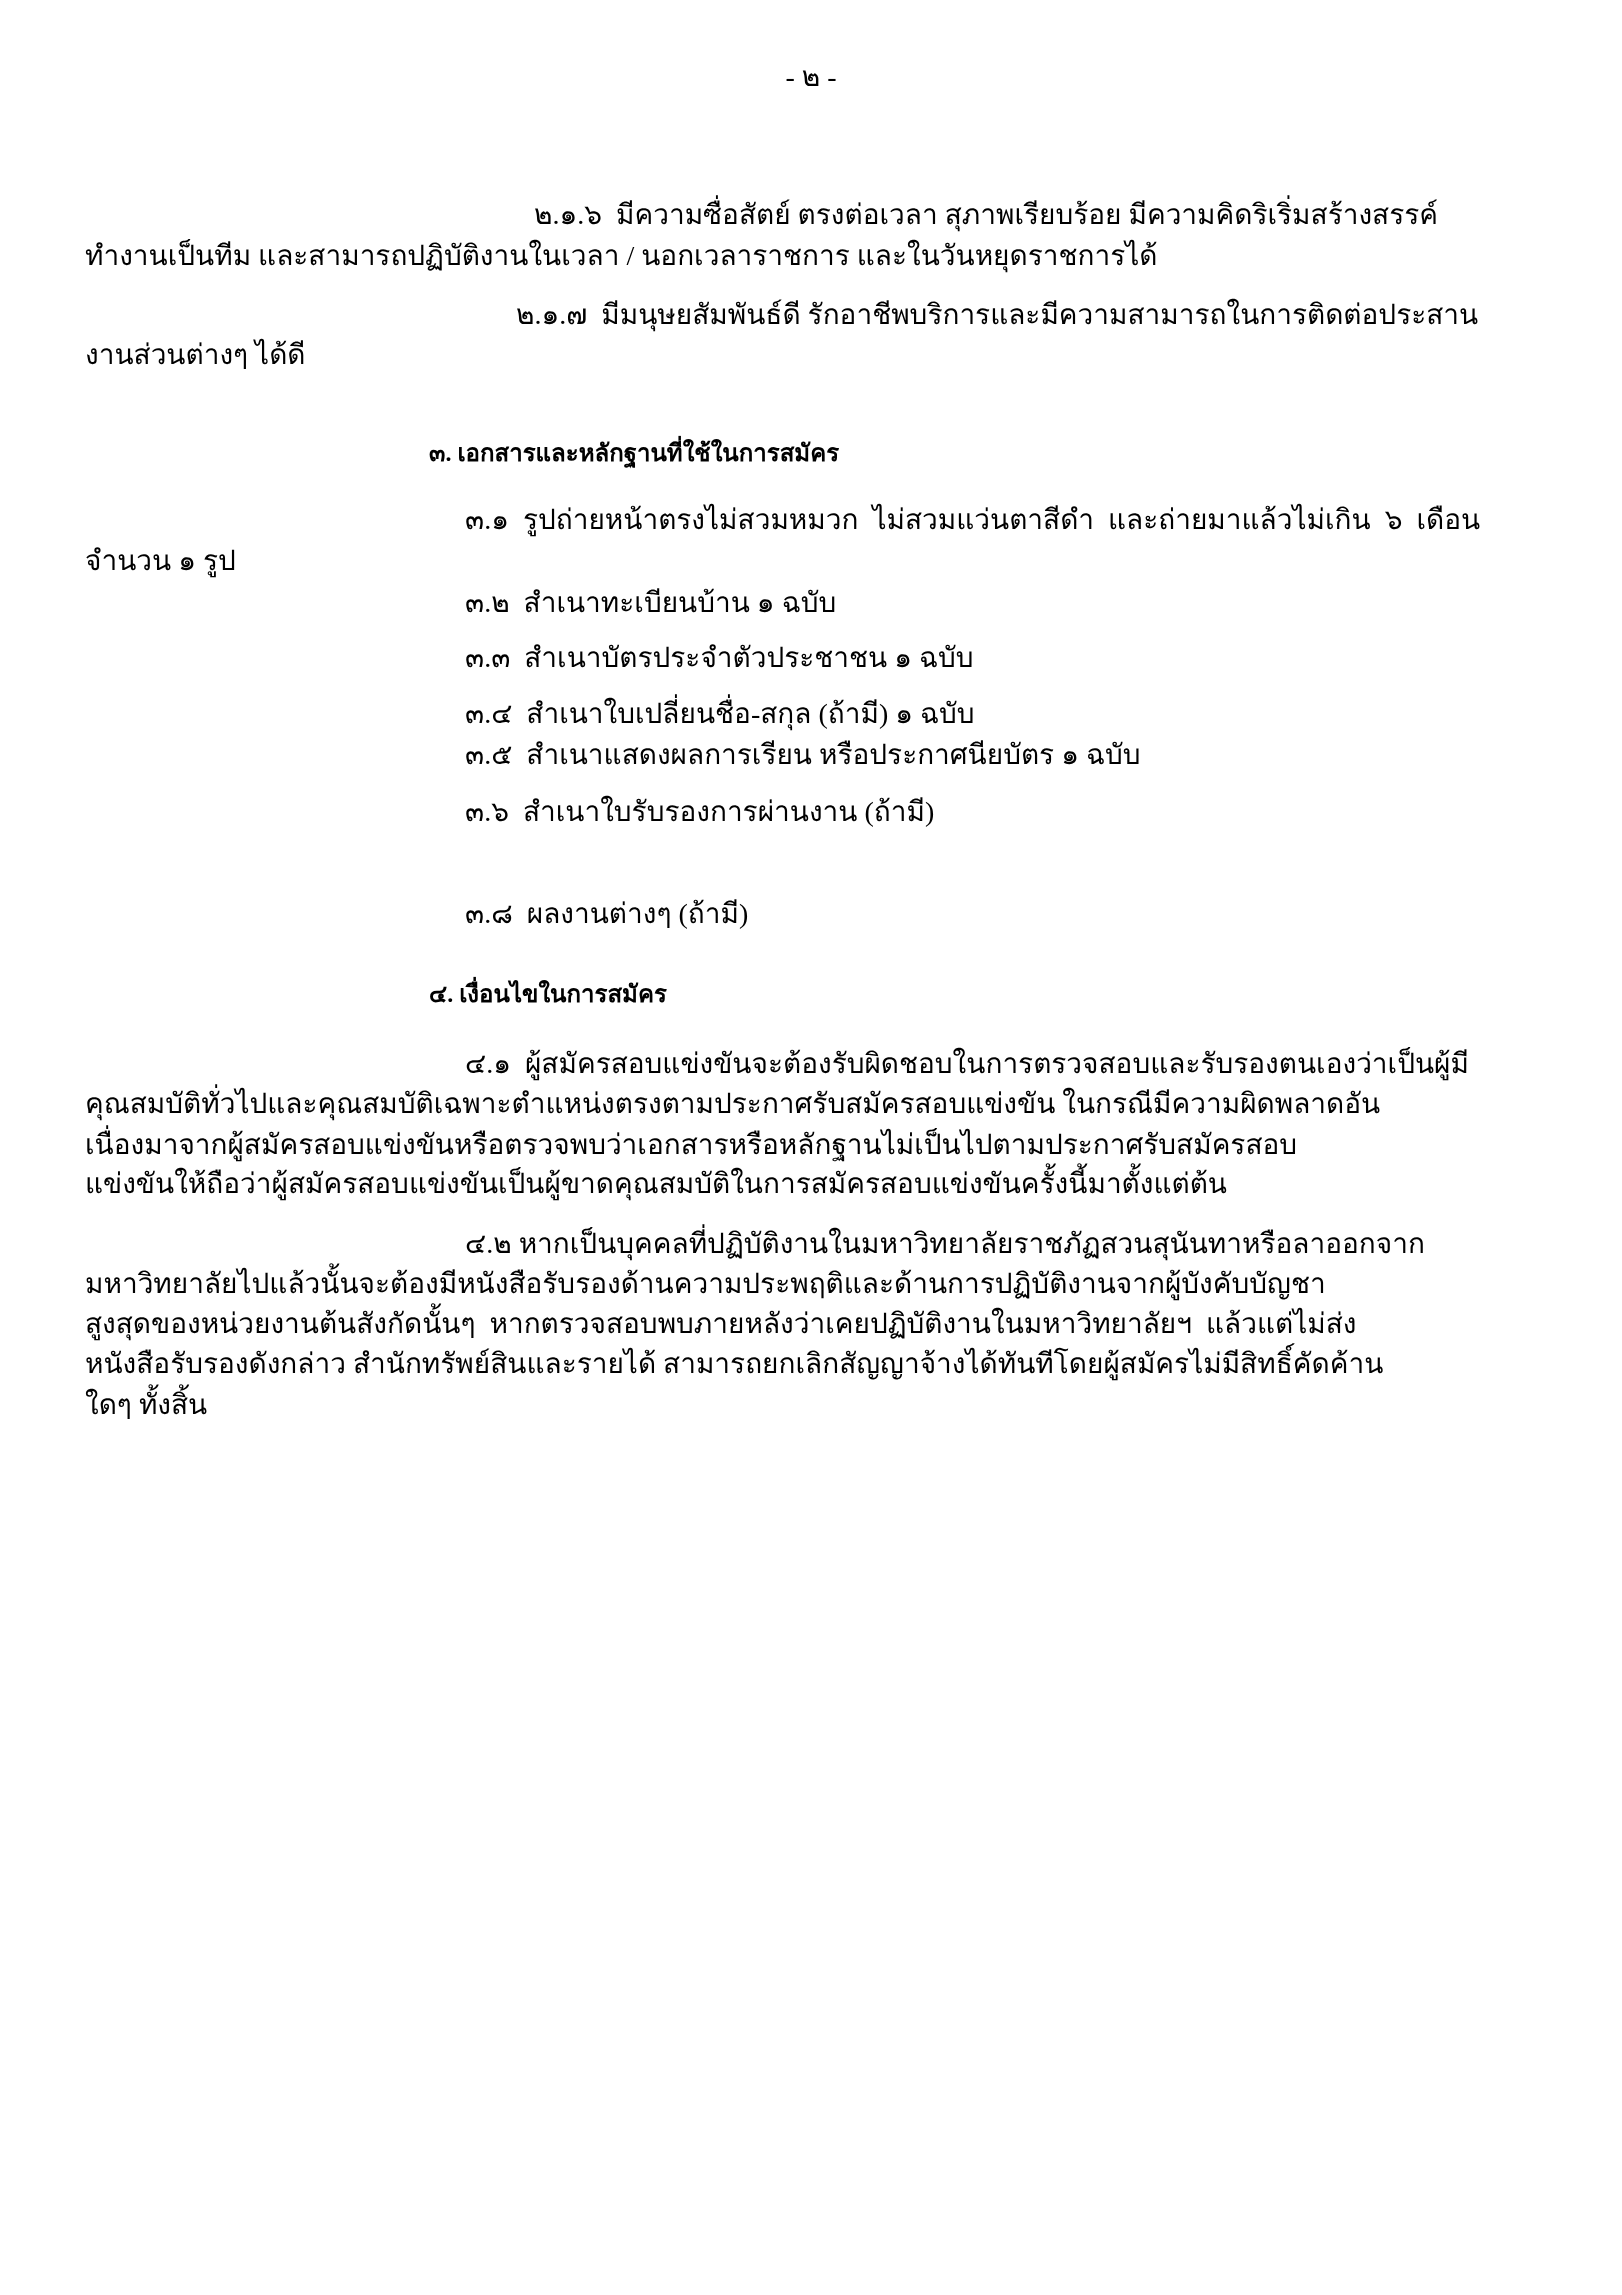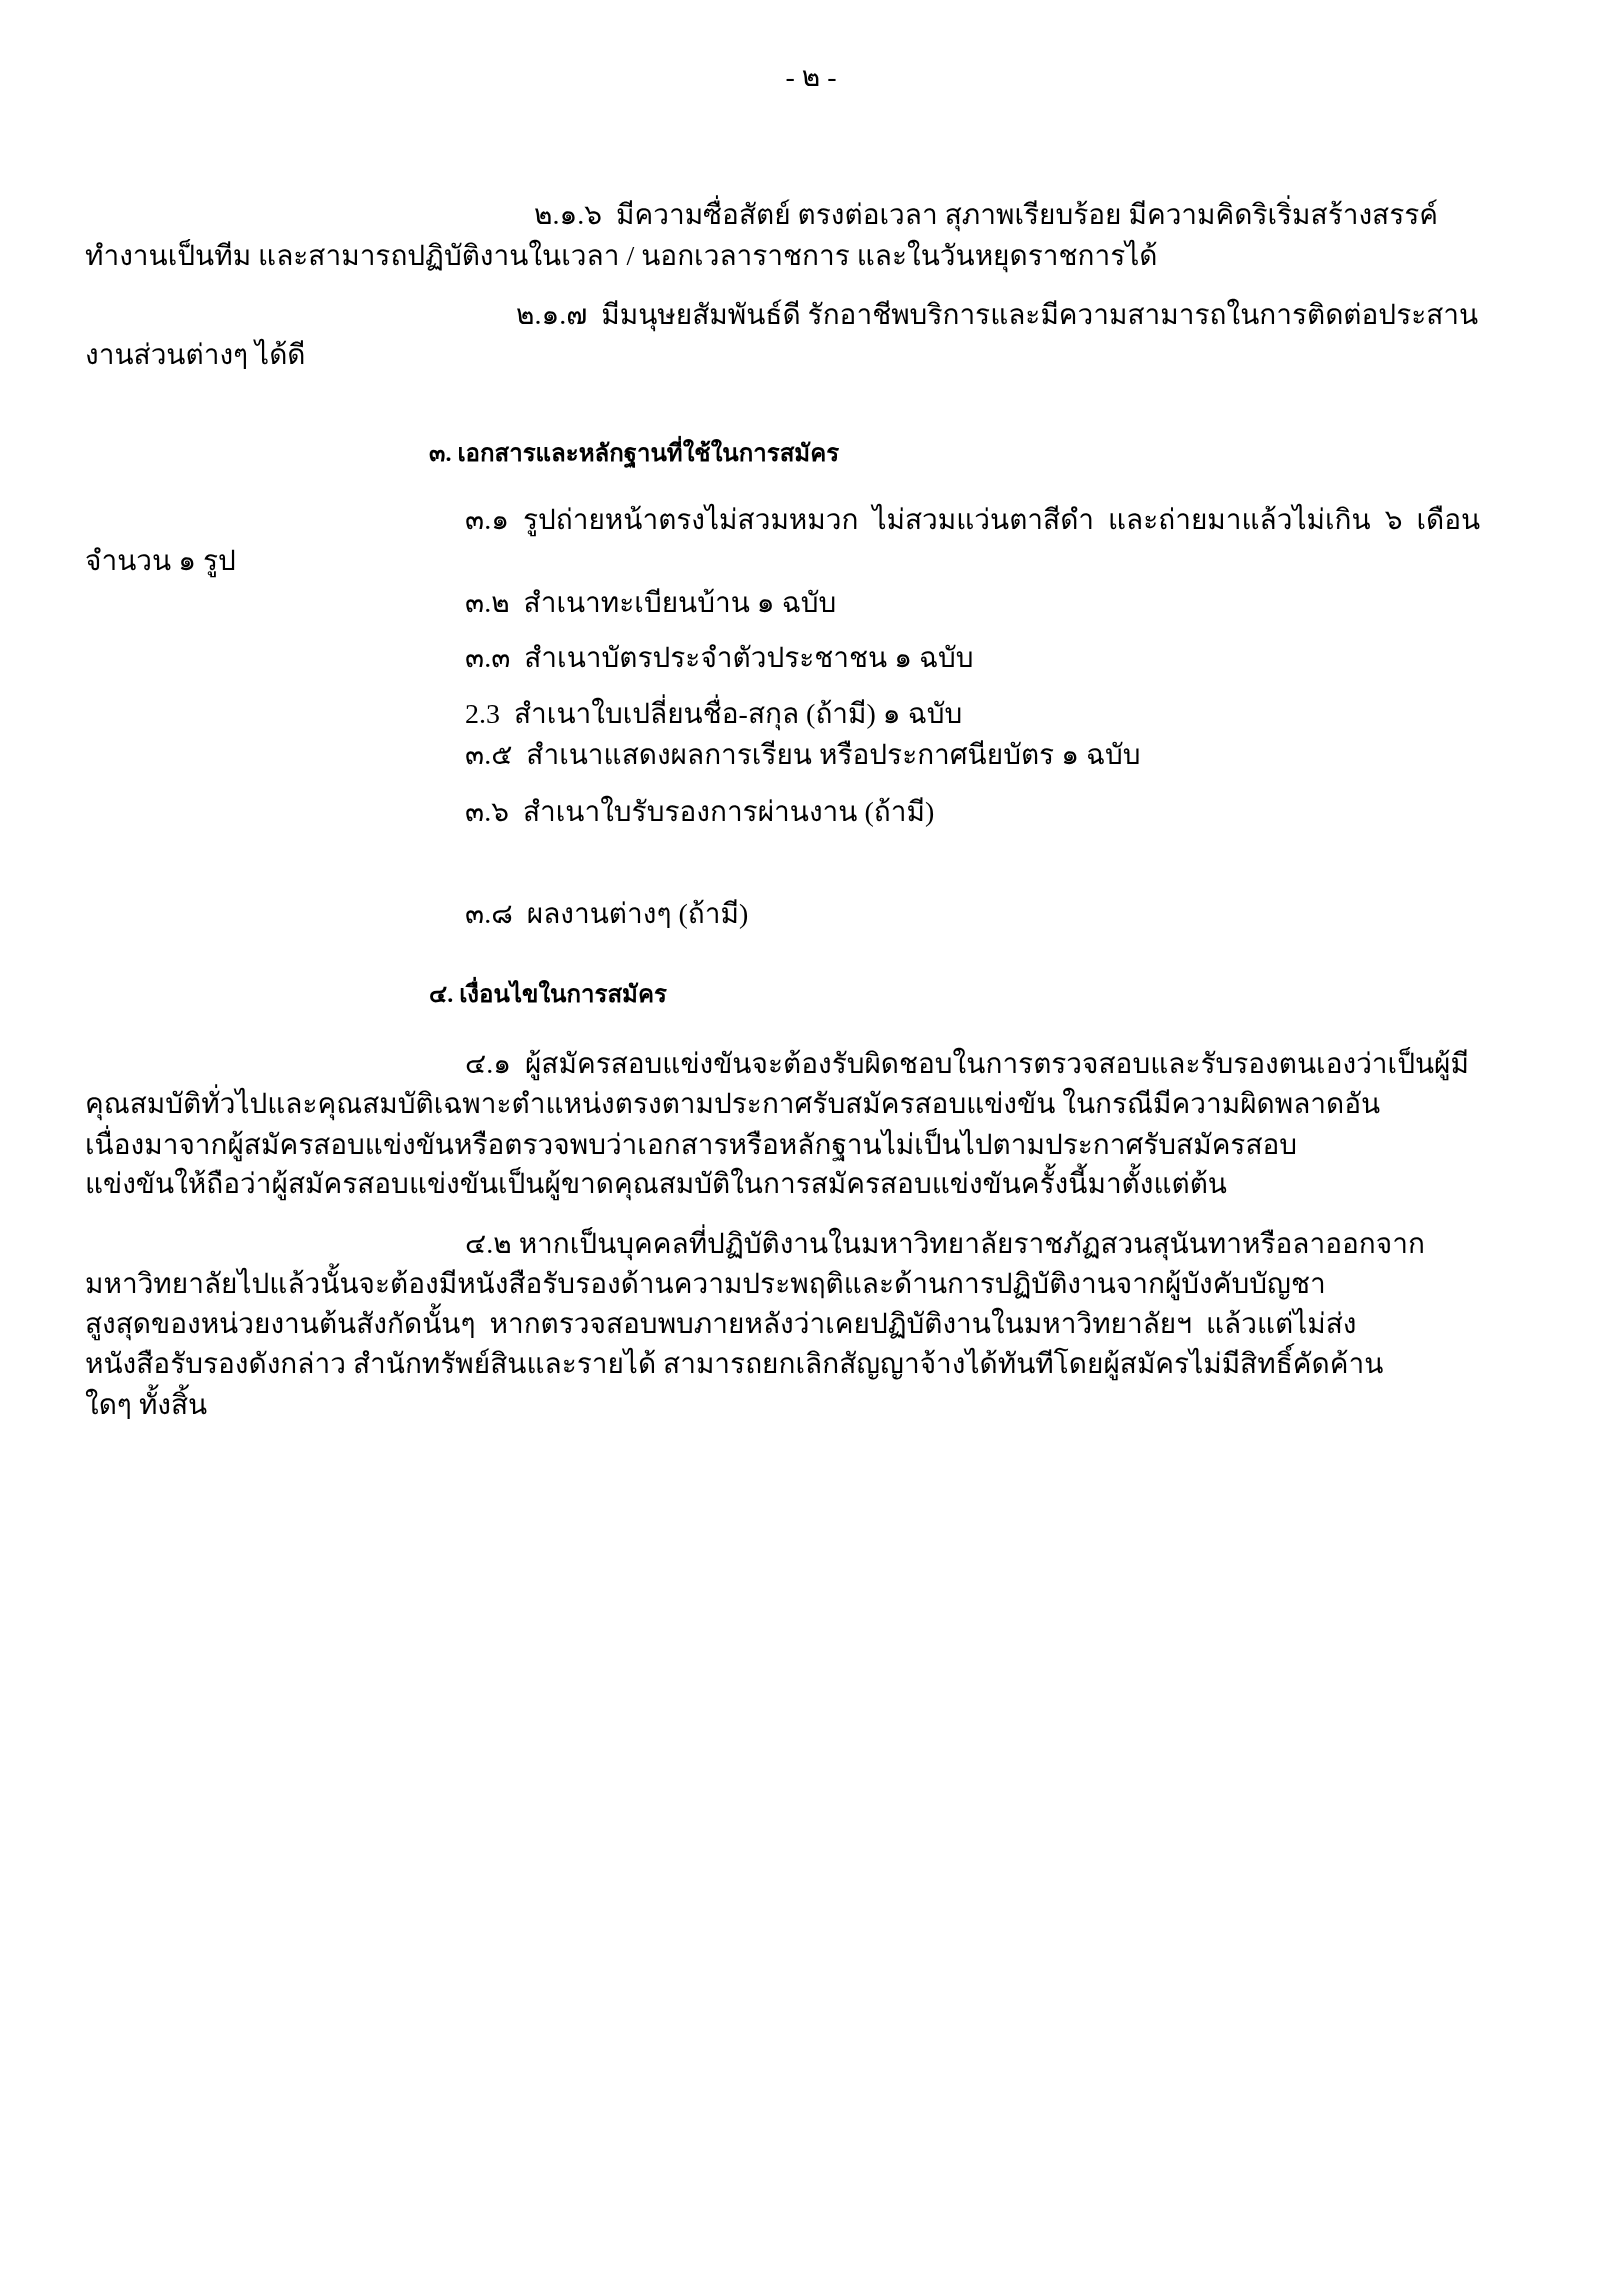--- a/index.html
+++ b/index.html
@@ -44,21 +44,21 @@
   <div class="ln" style="left: 518px; top: 196px; margin-left: 16px;">๒.๑.๖  มีความซื่อสัตย์ ตรงต่อเวลา สุภาพเรียบร้อย มีความคิดริเริ่มสร้างสรรค์</div>
   <div class="ln" style="left: 85px; top: 237px;">ทำงานเป็นทีม และสามารถปฏิบัติงานในเวลา / นอกเวลาราชการ และในวันหยุดราชการได้</div>
   <div class="ln" style="left: 516px; top: 296px;">๒.๑.๗  มีมนุษยสัมพันธ์ดี รักอาชีพบริการและมีความสามารถในการติดต่อประสาน</div>
   <div class="ln" style="left: 85px; top: 336px;">งานส่วนต่างๆ ได้ดี</div>
 
   <div class="ln heading" style="left: 429px; top: 437px;">๓. เอกสารและหลักฐานที่ใช้ในการสมัคร</div>
   <div class="ln" style="left: 465px; top: 501px;">๓.๑  รูปถ่ายหน้าตรงไม่สวมหมวก  ไม่สวมแว่นตาสีดำ  และถ่ายมาแล้วไม่เกิน  ๖  เดือน</div>
   <div class="ln" style="left: 85px; top: 542px;">จำนวน ๑ รูป</div>
   <div class="ln" style="left: 465px; top: 584px;">๓.๒  สำเนาทะเบียนบ้าน ๑ ฉบับ</div>
   <div class="ln" style="left: 465px; top: 639px;">๓.๓  สำเนาบัตรประจำตัวประชาชน ๑ ฉบับ</div>
-  <div class="ln" style="left: 465px; top: 695px;">2.3  สำเนาใบเปลี่ยนชื่อ-สกุล (ถ้ามี) ๑ ฉบับ</div>
+  <div class="ln" style="left: 465px; top: 695px;">๓.๔  สำเนาใบเปลี่ยนชื่อ-สกุล (ถ้ามี) ๑ ฉบับ</div>
   <div class="ln" style="left: 465px; top: 736px;">๓.๕  สำเนาแสดงผลการเรียน หรือประกาศนียบัตร ๑ ฉบับ</div>
   <div class="ln" style="left: 465px; top: 793px;">๓.๖  สำเนาใบรับรองการผ่านงาน (ถ้ามี)</div>
   <div class="ln" style="left: 465px; top: 895px;">๓.๘  ผลงานต่างๆ (ถ้ามี)</div>
 
   <div class="ln heading" style="left: 429px; top: 978px;">๔. เงื่อนไขในการสมัคร</div>
   <div class="ln" style="left: 465px; top: 1045px;">๔.๑  ผู้สมัครสอบแข่งขันจะต้องรับผิดชอบในการตรวจสอบและรับรองตนเองว่าเป็นผู้มี</div>
   <div class="ln" style="left: 85px; top: 1085px;">คุณสมบัติทั่วไปและคุณสมบัติเฉพาะตำแหน่งตรงตามประกาศรับสมัครสอบแข่งขัน ในกรณีมีความผิดพลาดอัน</div>
   <div class="ln" style="left: 85px; top: 1126px;">เนื่องมาจากผู้สมัครสอบแข่งขันหรือตรวจพบว่าเอกสารหรือหลักฐานไม่เป็นไปตามประกาศรับสมัครสอบ</div>
   <div class="ln" style="left: 85px; top: 1165px;">แข่งขันให้ถือว่าผู้สมัครสอบแข่งขันเป็นผู้ขาดคุณสมบัติในการสมัครสอบแข่งขันครั้งนี้มาตั้งแต่ต้น</div>
   <div class="ln" style="left: 465px; top: 1225px;">๔.๒ หากเป็นบุคคลที่ปฏิบัติงานในมหาวิทยาลัยราชภัฏสวนสุนันทาหรือลาออกจาก</div>

